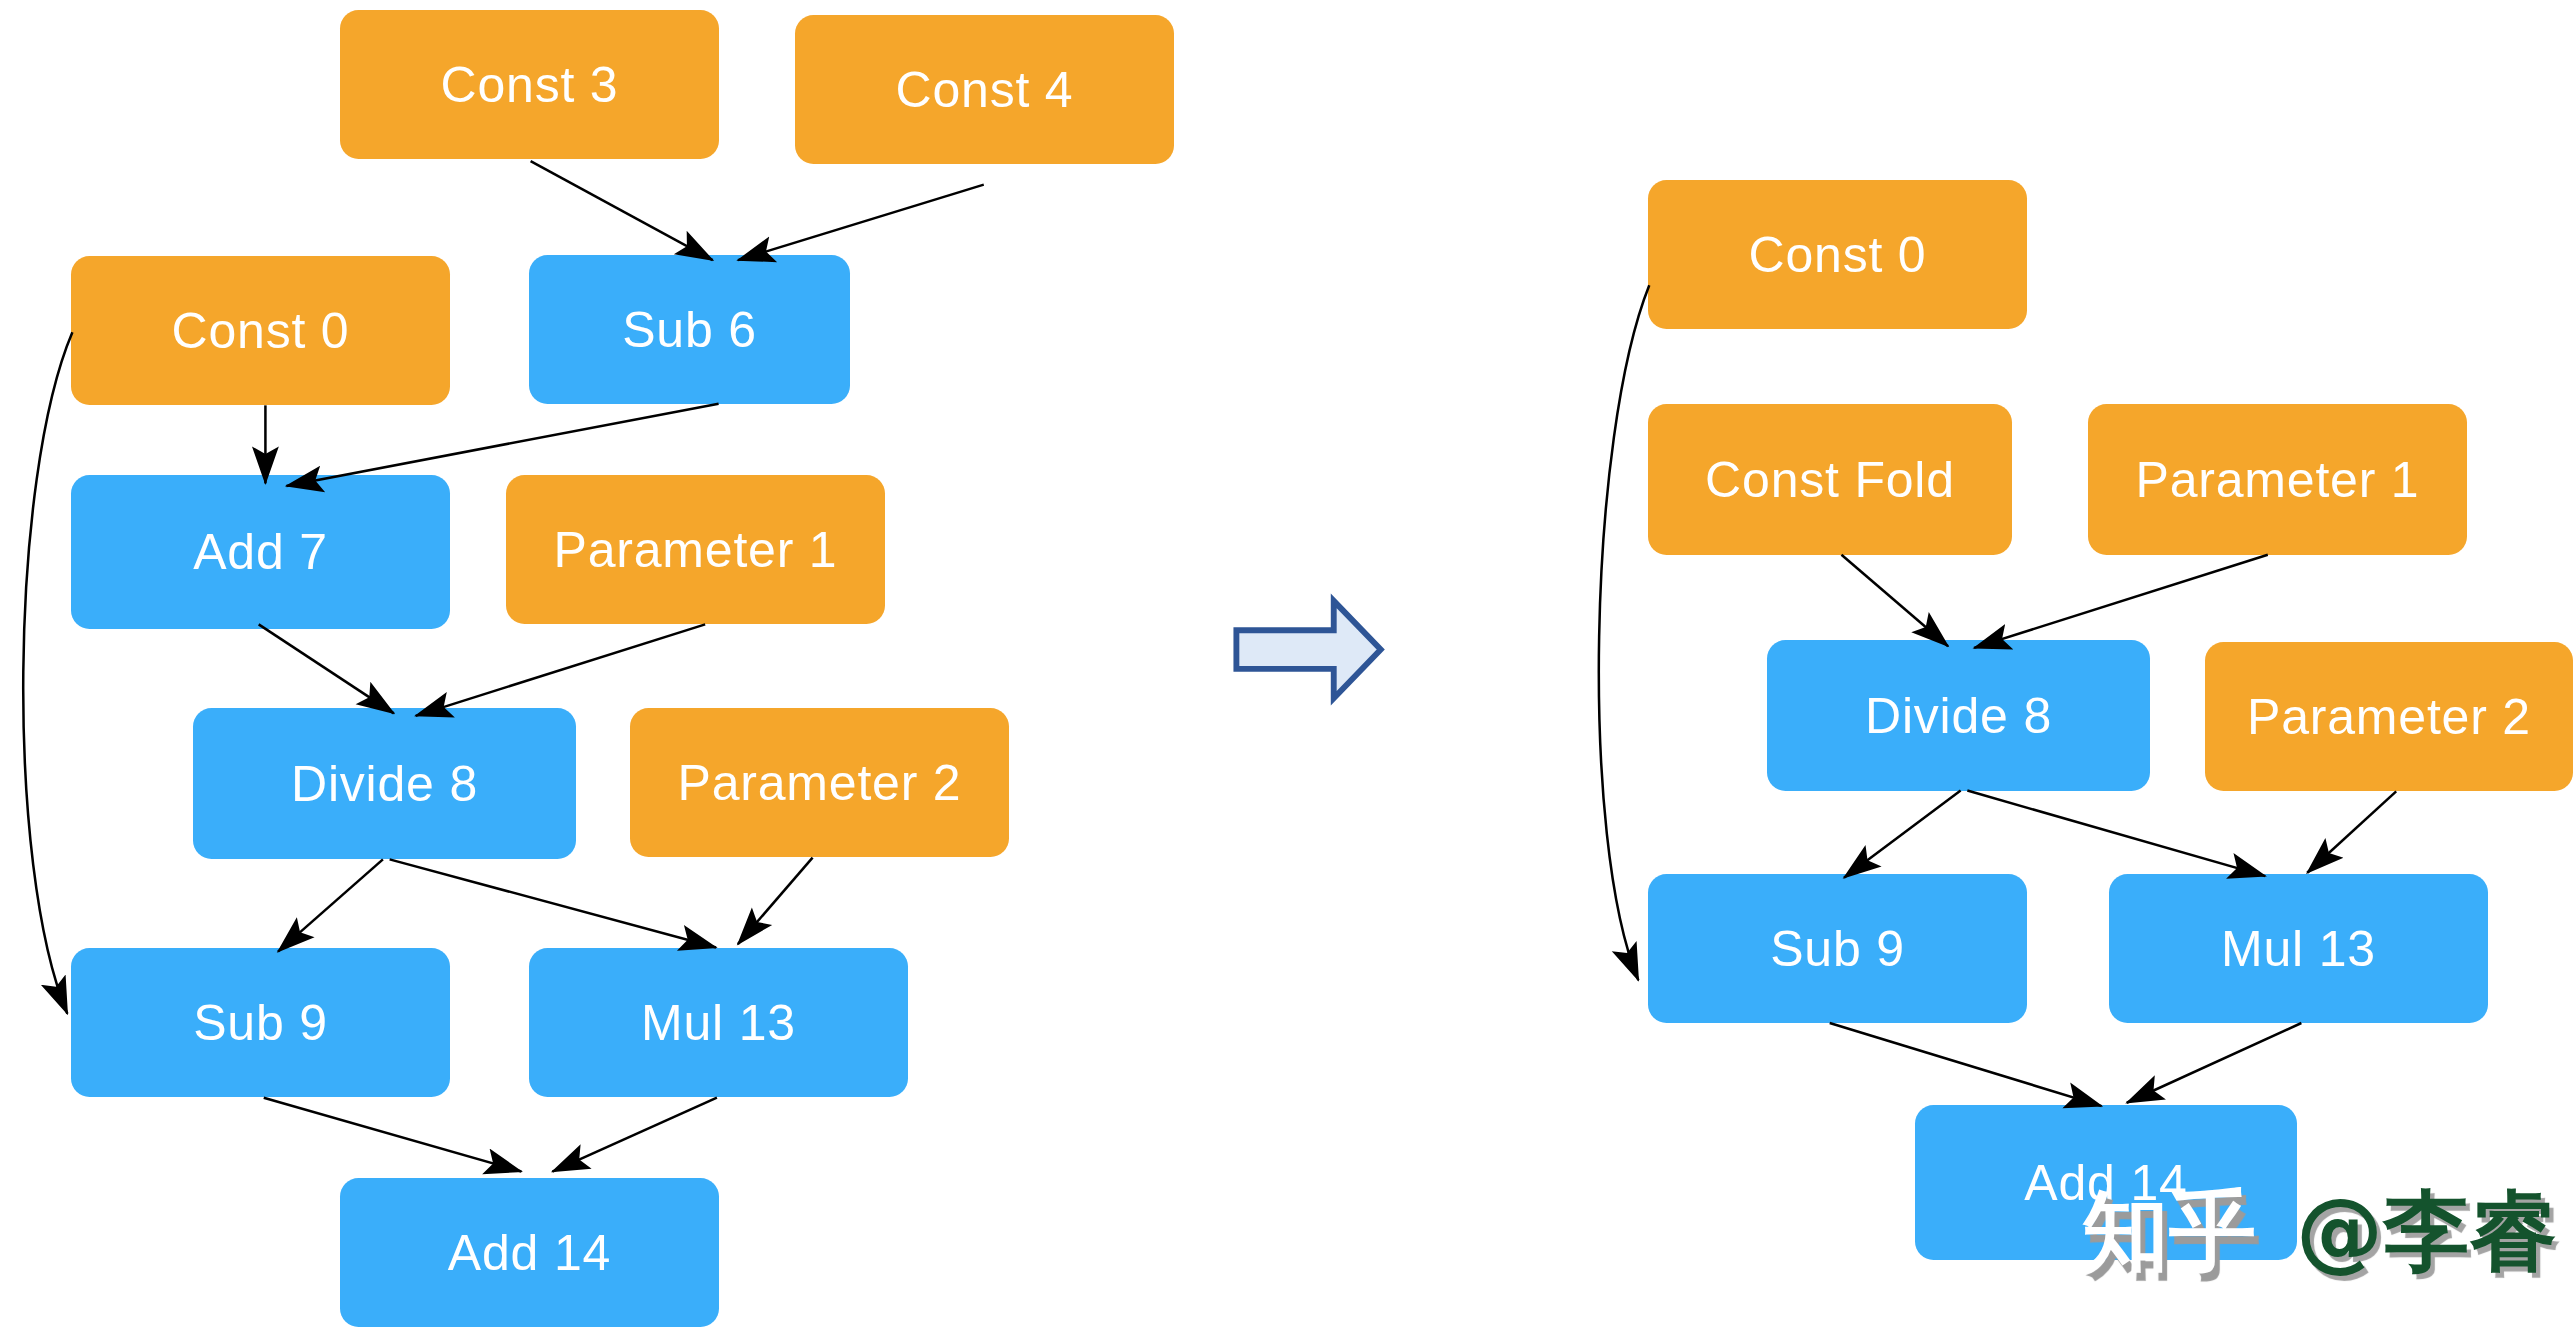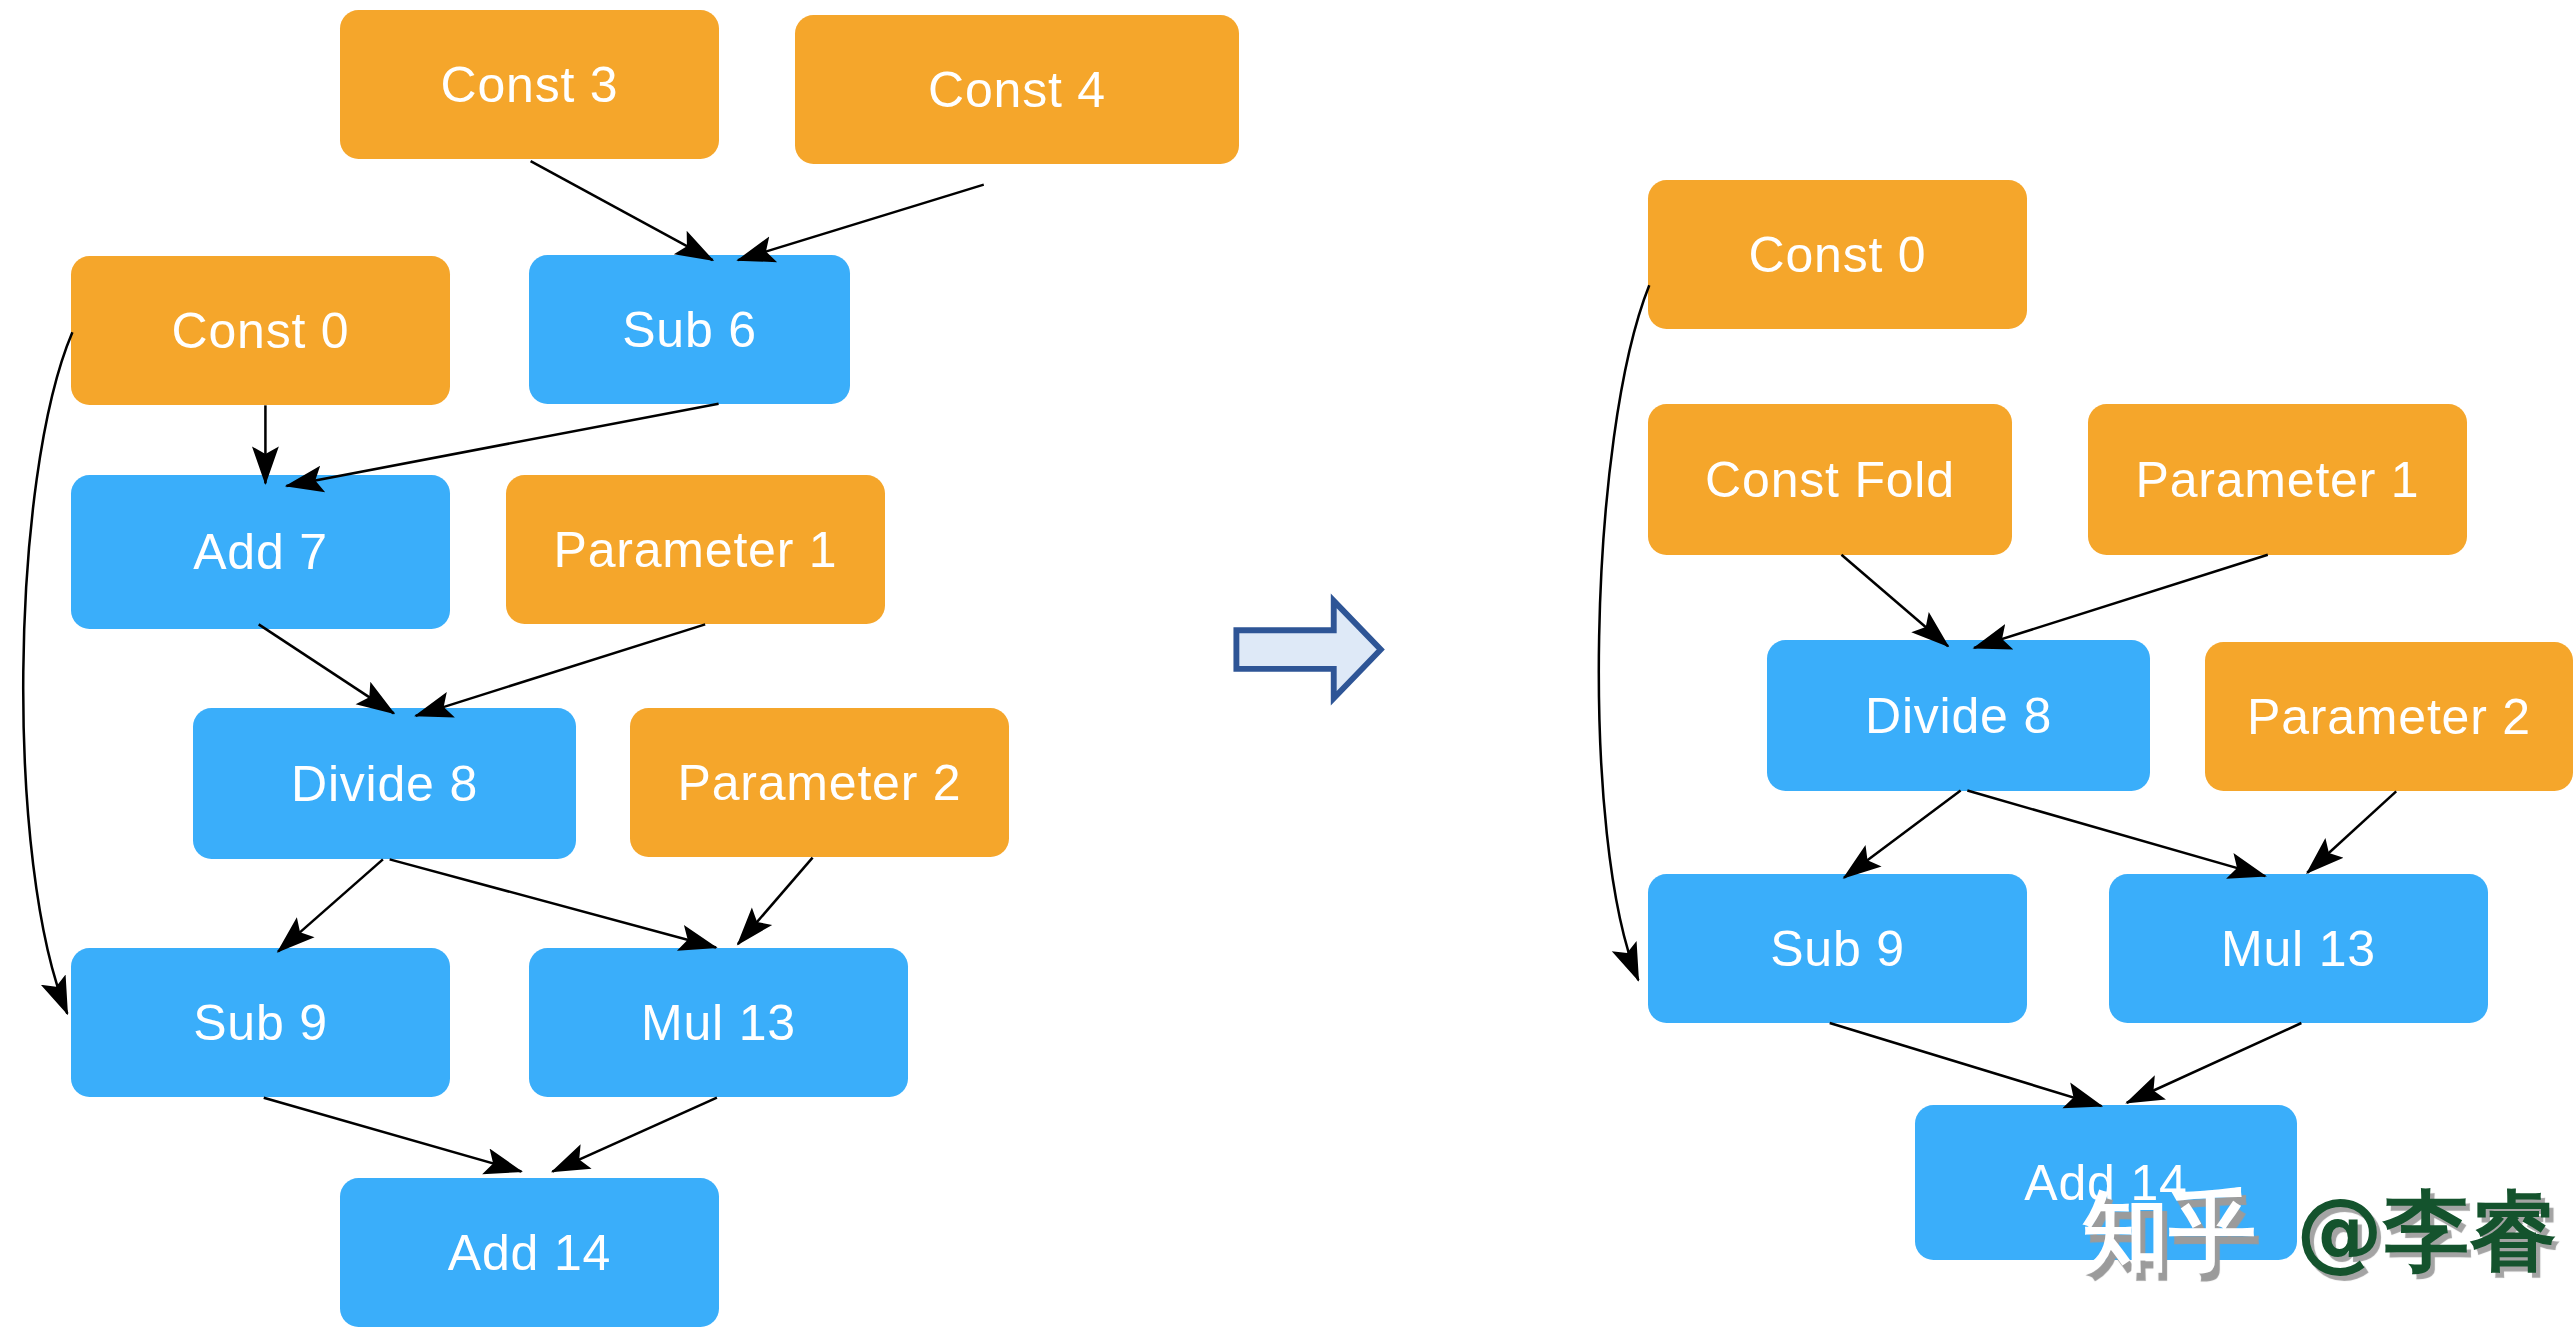--- a/index.html
+++ b/index.html
@@ -26,21 +26,21 @@
   .wm-author{color:#14532d;text-shadow:4.2px 5px 0.8px #a4a4a4, -0.8px -0.8px 0 #ffffff;}
 </style>
 </head>
 <body>
 
 <div id="canvas">
 
   <div class="node const" style="left:340px;top:10px;width:379px;height:149px">
     <span>Const 3</span>
   </div>
-  <div class="node const" style="left:795px;top:15px;width:444px;height:149px">
+  <div class="node const" style="left:795px;top:15px;width:379px;height:149px">
     <span>Const 4</span>
   </div>
   <div class="node const" style="left:71px;top:256px;width:379px;height:149px">
     <span>Const 0</span>
   </div>
   <div class="node op" style="left:529px;top:255px;width:321px;height:149px">
     <span>Sub 6</span>
   </div>
   <div class="node op" style="left:71px;top:475px;width:379px;height:154px">
     <span>Add 7</span>

